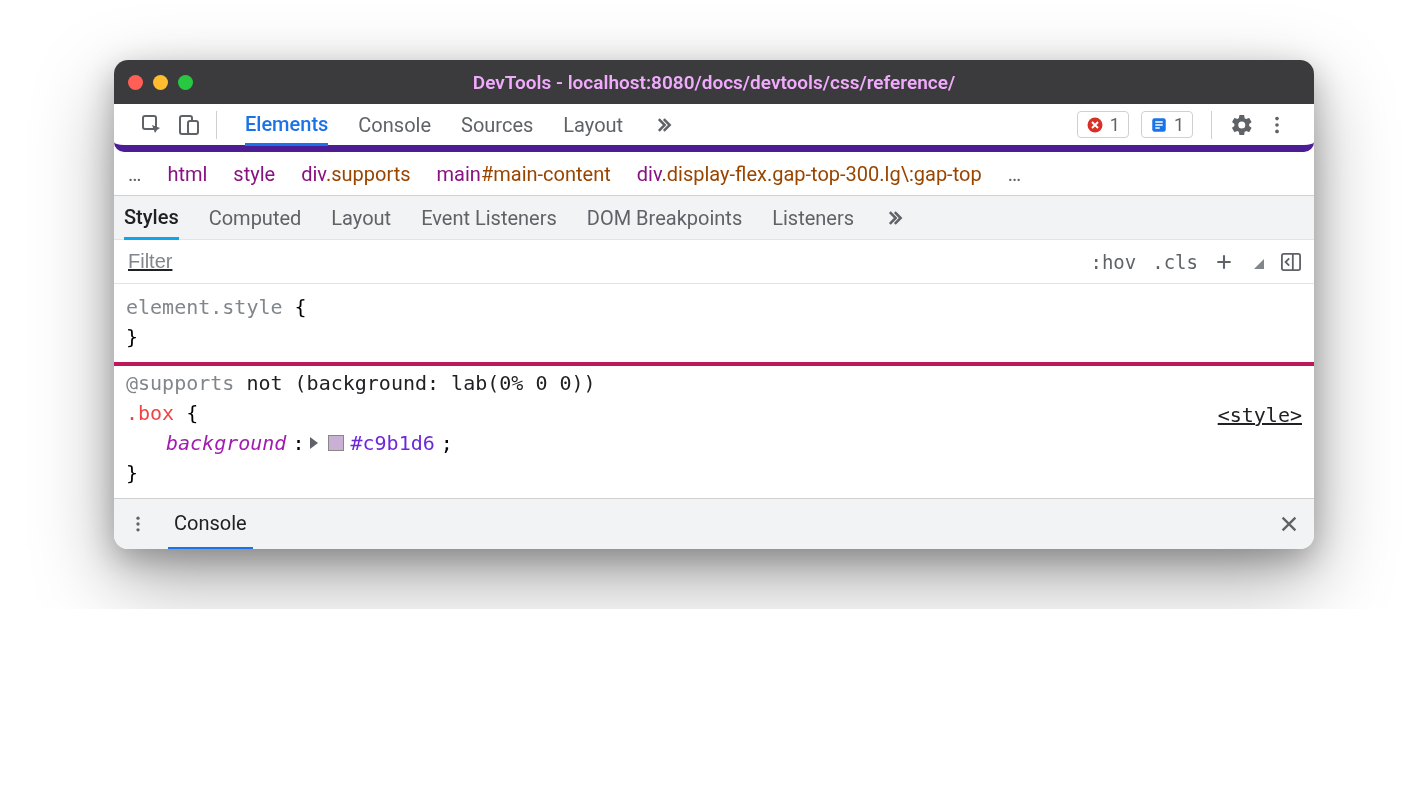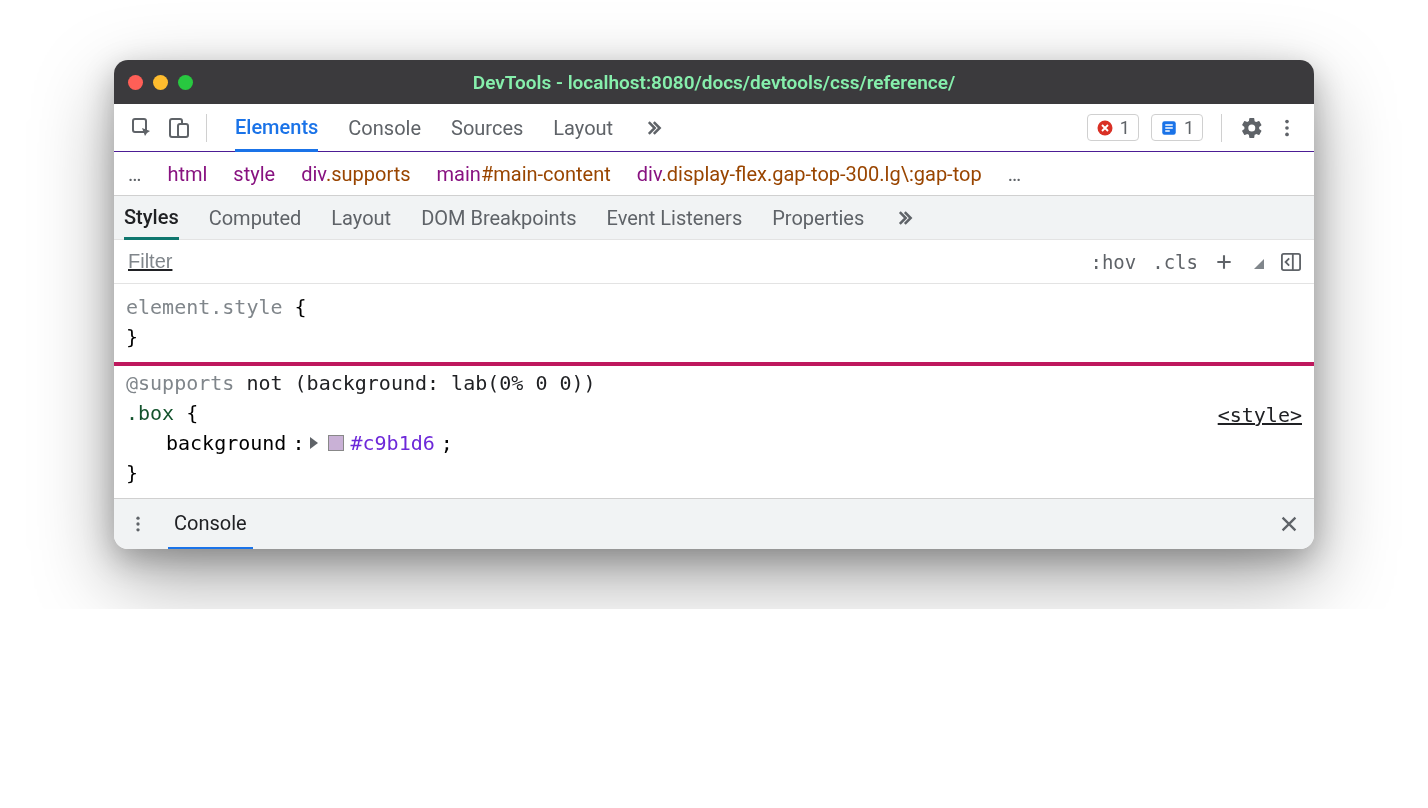--- a/index.html
+++ b/index.html
@@ -27,33 +27,34 @@
     position: relative;
   }
   .traffic { display: flex; gap: 10px; }
   .dot { width: 15px; height: 15px; border-radius: 50%; }
   .dot.red { background: #ff5f57; }
   .dot.yellow { background: #febc2e; }
   .dot.green { background: #28c840; }
   .titlebar-title {
     position: absolute;
     left: 50%; transform: translateX(-50%);
-    color: #86efac;
+    color: #f0abfc;
     font-size: 19px;
     font-weight: 600;
     white-space: nowrap;
   }
   .toolbar {
     display: flex;
     align-items: center;
     height: 48px;
-    border-bottom: 1px solid #4c1d95;
-    padding: 0 6px;
+    border-bottom: 7px solid #4c1d95;
+    padding: 0 16px;
     font-size: 20px;
     color: #5f6368;
+    border-radius: 10px;
   }
   .tool-icons { display: flex; align-items: center; gap: 14px; padding: 0 10px; }
   .main-tabs { display: flex; align-items: stretch; height: 100%; gap: 30px; margin-left: 22px; }
   .tab {
     display: flex; align-items: center; cursor: pointer;
     font-size: 20px; color: #5f6368;
   }
   .tab.active { color: #1a73e8; border-bottom: 3px solid #1a73e8; margin-bottom:-1px; font-weight:500; }
   .toolbar-right { margin-left: auto; display: flex; align-items: center; gap: 12px; padding-right: 10px; }
   .badge {
@@ -81,21 +82,21 @@
   .subtabs {
     display: flex; align-items: stretch;
     height: 44px;
     border-bottom: 1px solid #e3e3e3;
     background: #f1f3f4;
     font-size: 20px;
     gap: 30px;
     padding: 0 10px;
   }
   .subtab { display:flex; align-items:center; color:#5f6368; cursor:pointer; }
-  .subtab.active { color:#202124; border-bottom: 3px solid #0f766e; margin-bottom:-1px; font-weight:500; }
+  .subtab.active { color:#202124; border-bottom: 3px solid #0ea5e9; margin-bottom:-1px; font-weight:500; }
 
   .filterbar {
     display:flex; align-items:center;
     height: 44px;
     border-bottom: 1px solid #e3e3e3;
   }
   .filter-input {
     flex:1; height:100%; border:none; outline:none;
     font-size: 20px; padding: 0 14px; color:#202124;text-decoration:underline;
   }
@@ -118,22 +119,22 @@
     line-height: 1.5;
     padding: 6px 0 0 0;
     border-bottom:1px solid #d0d0d0;
     min-height:200px;
   }
   .rule { padding: 2px 12px 10px 12px; border-bottom: 4px solid #be185d; position:relative; }
   .rule:last-child { border-bottom:none; }
   .selector-gray { color:#80868b; }
   .atrule { color:#80868b; }
   .atrule .kw { color:#202124; }
-  .sel { color:#14532d; }
-  .prop { color:#000000; }
+  .sel { color:#ef4444; }
+  .prop { color:#a21caf;font-style:italic; }
   .val { color:#6d28d9; }
   .indent { padding-left: 40px; display:flex; align-items:center; gap:6px;}
   .swatch {
     width:16px; height:16px; display:inline-block;
     background:#c9b1d6; border:1px solid #888;
   }
   .expand-tri {
     display:inline-block; width:0; height:0;
     border-top:6px solid transparent; border-bottom:6px solid transparent;
     border-left:8px solid #5f6368; margin-right:4px;
@@ -246,23 +247,23 @@
     <span class="bc-tag">
       <span>div</span><span class="cls">.display-flex.gap-top-300.lg\:gap-top</span>
     </span>
     <span class="bc-ell">…</span>
   </div>
 
   <div class="subtabs">
     <div class="subtab active">Styles</div>
     <div class="subtab">Computed</div>
     <div class="subtab">Layout</div>
+    <div class="subtab">Event Listeners</div>
     <div class="subtab">DOM Breakpoints</div>
-    <div class="subtab">Event Listeners</div>
-    <div class="subtab">Properties</div>
+    <div class="subtab">Listeners</div>
     <div class="subtab">
       <svg width="20" height="20" viewBox="0 0 24 24" fill="none" stroke="currentColor" stroke-width="3">
           <path d="M7 5l7 7-7 7"></path>
           <path d="M13 5l7 7-7 7"></path>
         </svg>
     </div>
   </div>
 
   <div class="filterbar">
     <input class="filter-input" placeholder="Filter" style="">

